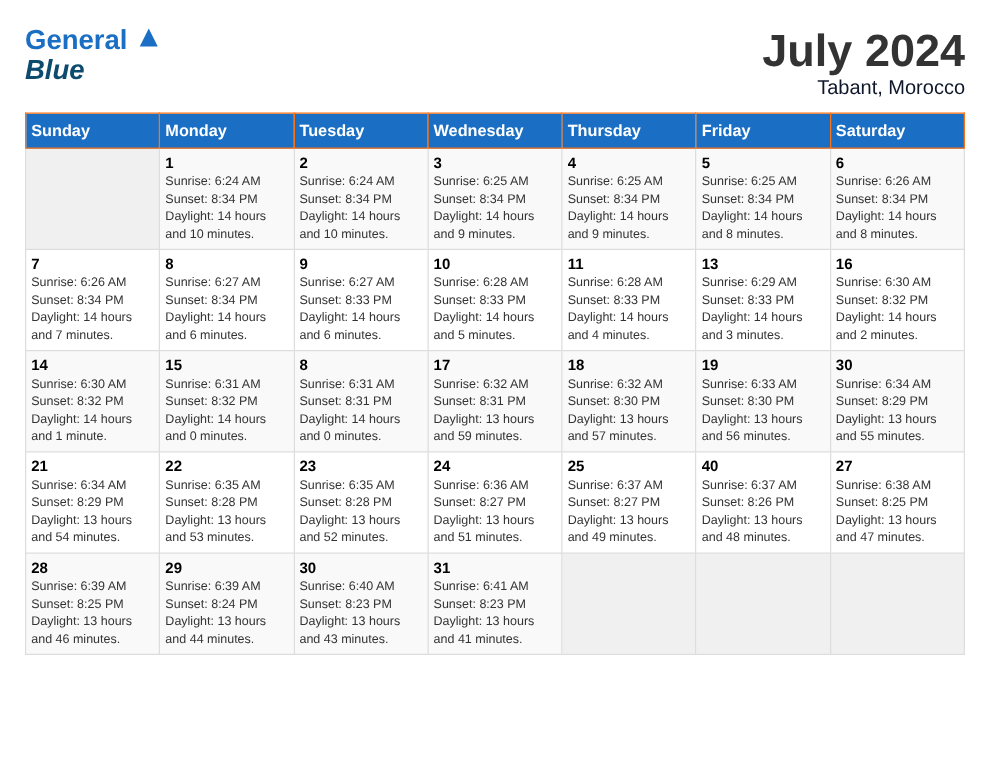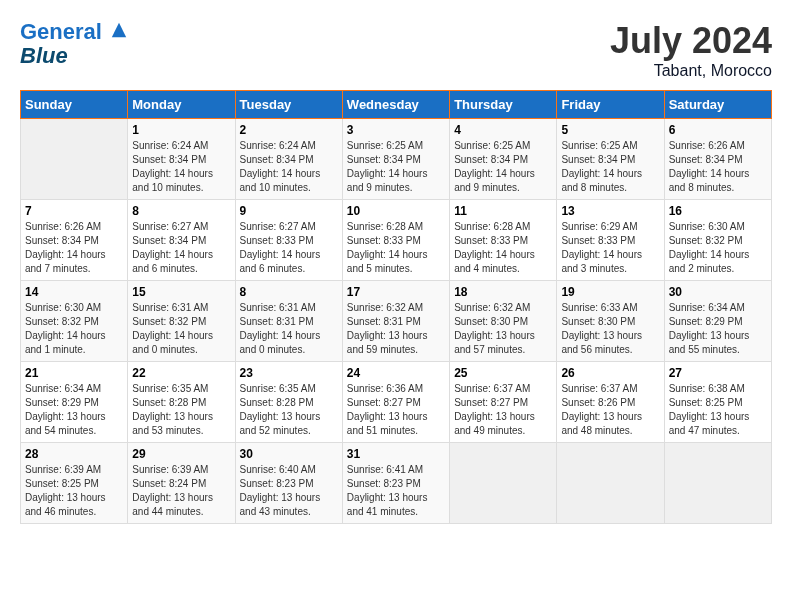--- a/index.html
+++ b/index.html
@@ -227,21 +227,21 @@
         </td>
         <td>
           <div class="day-num">24</div>
           <div class="day-info">Sunrise: 6:36 AM<br>Sunset: 8:27 PM<br>Daylight: 13 hours<br>and 51 minutes.</div>
         </td>
         <td>
           <div class="day-num">25</div>
           <div class="day-info">Sunrise: 6:37 AM<br>Sunset: 8:27 PM<br>Daylight: 13 hours<br>and 49 minutes.</div>
         </td>
         <td>
-          <div class="day-num">26</div>
+          <div class="day-num">40</div>
           <div class="day-info">Sunrise: 6:37 AM<br>Sunset: 8:26 PM<br>Daylight: 13 hours<br>and 48 minutes.</div>
         </td>
         <td>
           <div class="day-num">27</div>
           <div class="day-info">Sunrise: 6:38 AM<br>Sunset: 8:25 PM<br>Daylight: 13 hours<br>and 47 minutes.</div>
         </td>
       </tr>
       <tr>
         <td>
           <div class="day-num">28</div>

